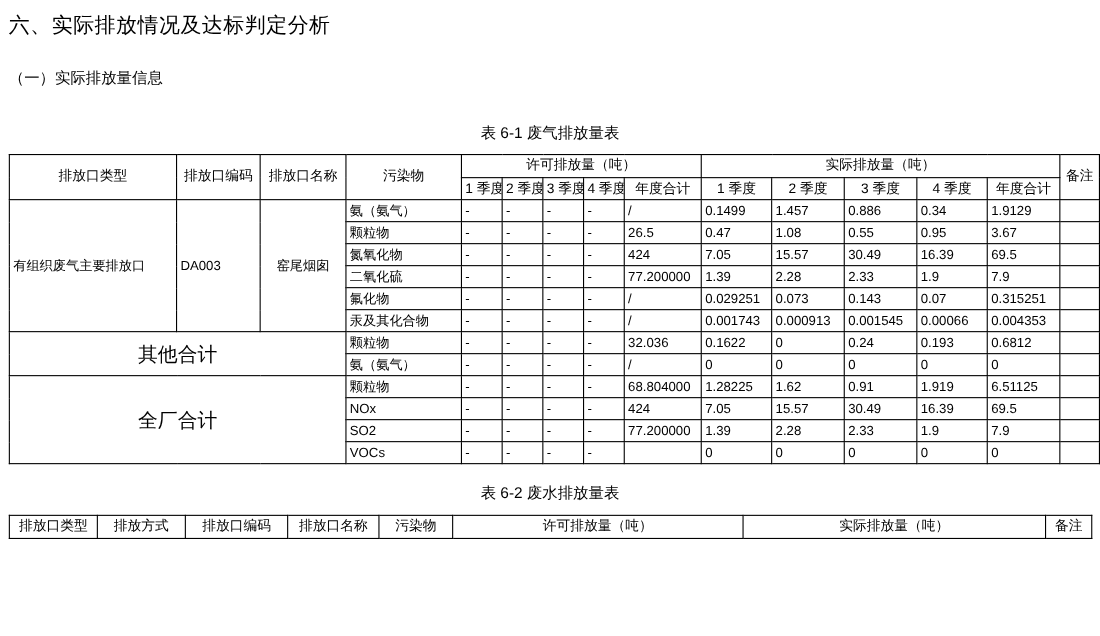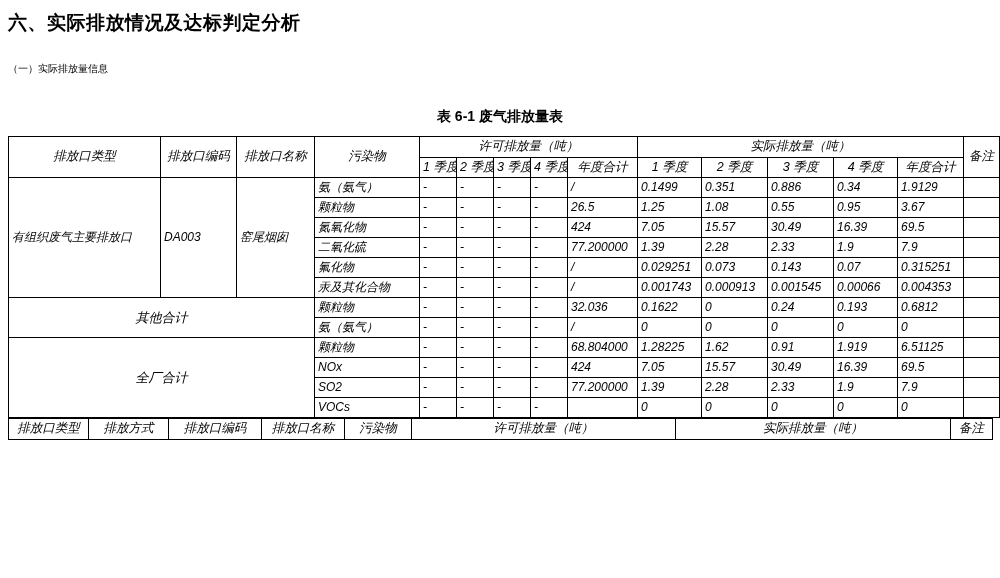--- a/index.html
+++ b/index.html
@@ -16,67 +16,65 @@
   }
   .page {
     position: relative;
     width: 1000px;
     height: 578px;
     padding: 0;
     box-sizing: border-box;
   }
   .h-section {
     font-size: 19px;
-    font-weight: bold;
+    font-weight: normal;
     margin: 10px 0 0 8px;
     letter-spacing: 0.5px;
   }
   .h-sub {
-    font-size: 10px;
+    font-size: 14px;
     margin: 26px 0 12px 8px;
   }
   .tbl-caption {
     font-size: 14px;
     text-align: center;
     margin: 32px 0 10px 0;
-    font-weight: bold;
   }
   .tbl-caption2 {
     font-size: 14px;
     text-align: center;
     margin: 18px 0 10px 0;
   }
   table.doc {
     border-collapse: collapse;
     width: 984px;
     margin: 0 8px;
     table-layout: fixed;
     font-size: 12px;
-    font-style: italic;
   }
   table.doc td, table.doc th {
     border: 1px solid #000000;
     padding: 2px 3px;
     vertical-align: middle;
     line-height: 1.25;
     font-weight: normal;
     white-space: nowrap;
     overflow: hidden;
   }
   th.hdr {
     text-align: center;
     font-weight: bold;
     font-size: 12.5px;
   }
-  td.ctr { }
+  td.ctr { text-align: center; }
   td.lft { text-align: left; }
   .dash { text-align: left; }
   .grouplabel {
     text-align: center;
-    font-size: 13px;
+    font-size: 18px;
   }
   .tall { height: 20px; }
   .t2wrap { margin-top: 4px; }
 </style>
 </head>
 <body>
 
 <div class="page">
 
   <div class="h-section">六、实际排放情况及达标判定分析</div>
@@ -130,34 +128,34 @@
           <td class="lft" rowspan="6">有组织废气主要排放口</td>
           <td class="lft" rowspan="6">DA003</td>
           <td class="ctr" rowspan="6">窑尾烟囱</td>
           <td class="lft">氨（氨气）</td>
           <td class="dash">-</td>
           <td class="dash">-</td>
           <td class="dash">-</td>
           <td class="dash">-</td>
           <td class="dash">/</td>
           <td class="dash">0.1499</td>
-          <td class="dash">0.351</td>
+          <td class="dash">1.457</td>
           <td class="dash">0.886</td>
           <td class="dash">0.34</td>
           <td class="dash">1.9129</td>
           <td class="ctr"></td>
         </tr>
         <tr>
           <td class="lft">颗粒物</td>
           <td class="dash">-</td>
           <td class="dash">-</td>
           <td class="dash">-</td>
           <td class="dash">-</td>
           <td class="dash">26.5</td>
-          <td class="dash">1.25</td>
+          <td class="dash">0.47</td>
           <td class="dash">1.08</td>
           <td class="dash">0.55</td>
           <td class="dash">0.95</td>
           <td class="dash">3.67</td>
           <td class="ctr"></td>
         </tr>
         <tr>
           <td class="lft">氮氧化物</td>
           <td class="dash">-</td>
           <td class="dash">-</td>
@@ -295,20 +293,21 @@
           <td class="dash">0</td>
           <td class="dash">0</td>
           <td class="dash">0</td>
           <td class="dash">0</td>
           <td class="dash">0</td>
           <td class="ctr"></td>
         </tr>
       </tbody>
   </table>
 
+  <div class="tbl-caption2">表 6-2 废水排放量表</div>
 
   <table class="doc t2wrap">
     <colgroup>
       <col style="width:80px">
       <col style="width:80px">
       <col style="width:93px">
       <col style="width:83px">
       <col style="width:67px">
       <col style="width:264px">
       <col style="width:275px">

